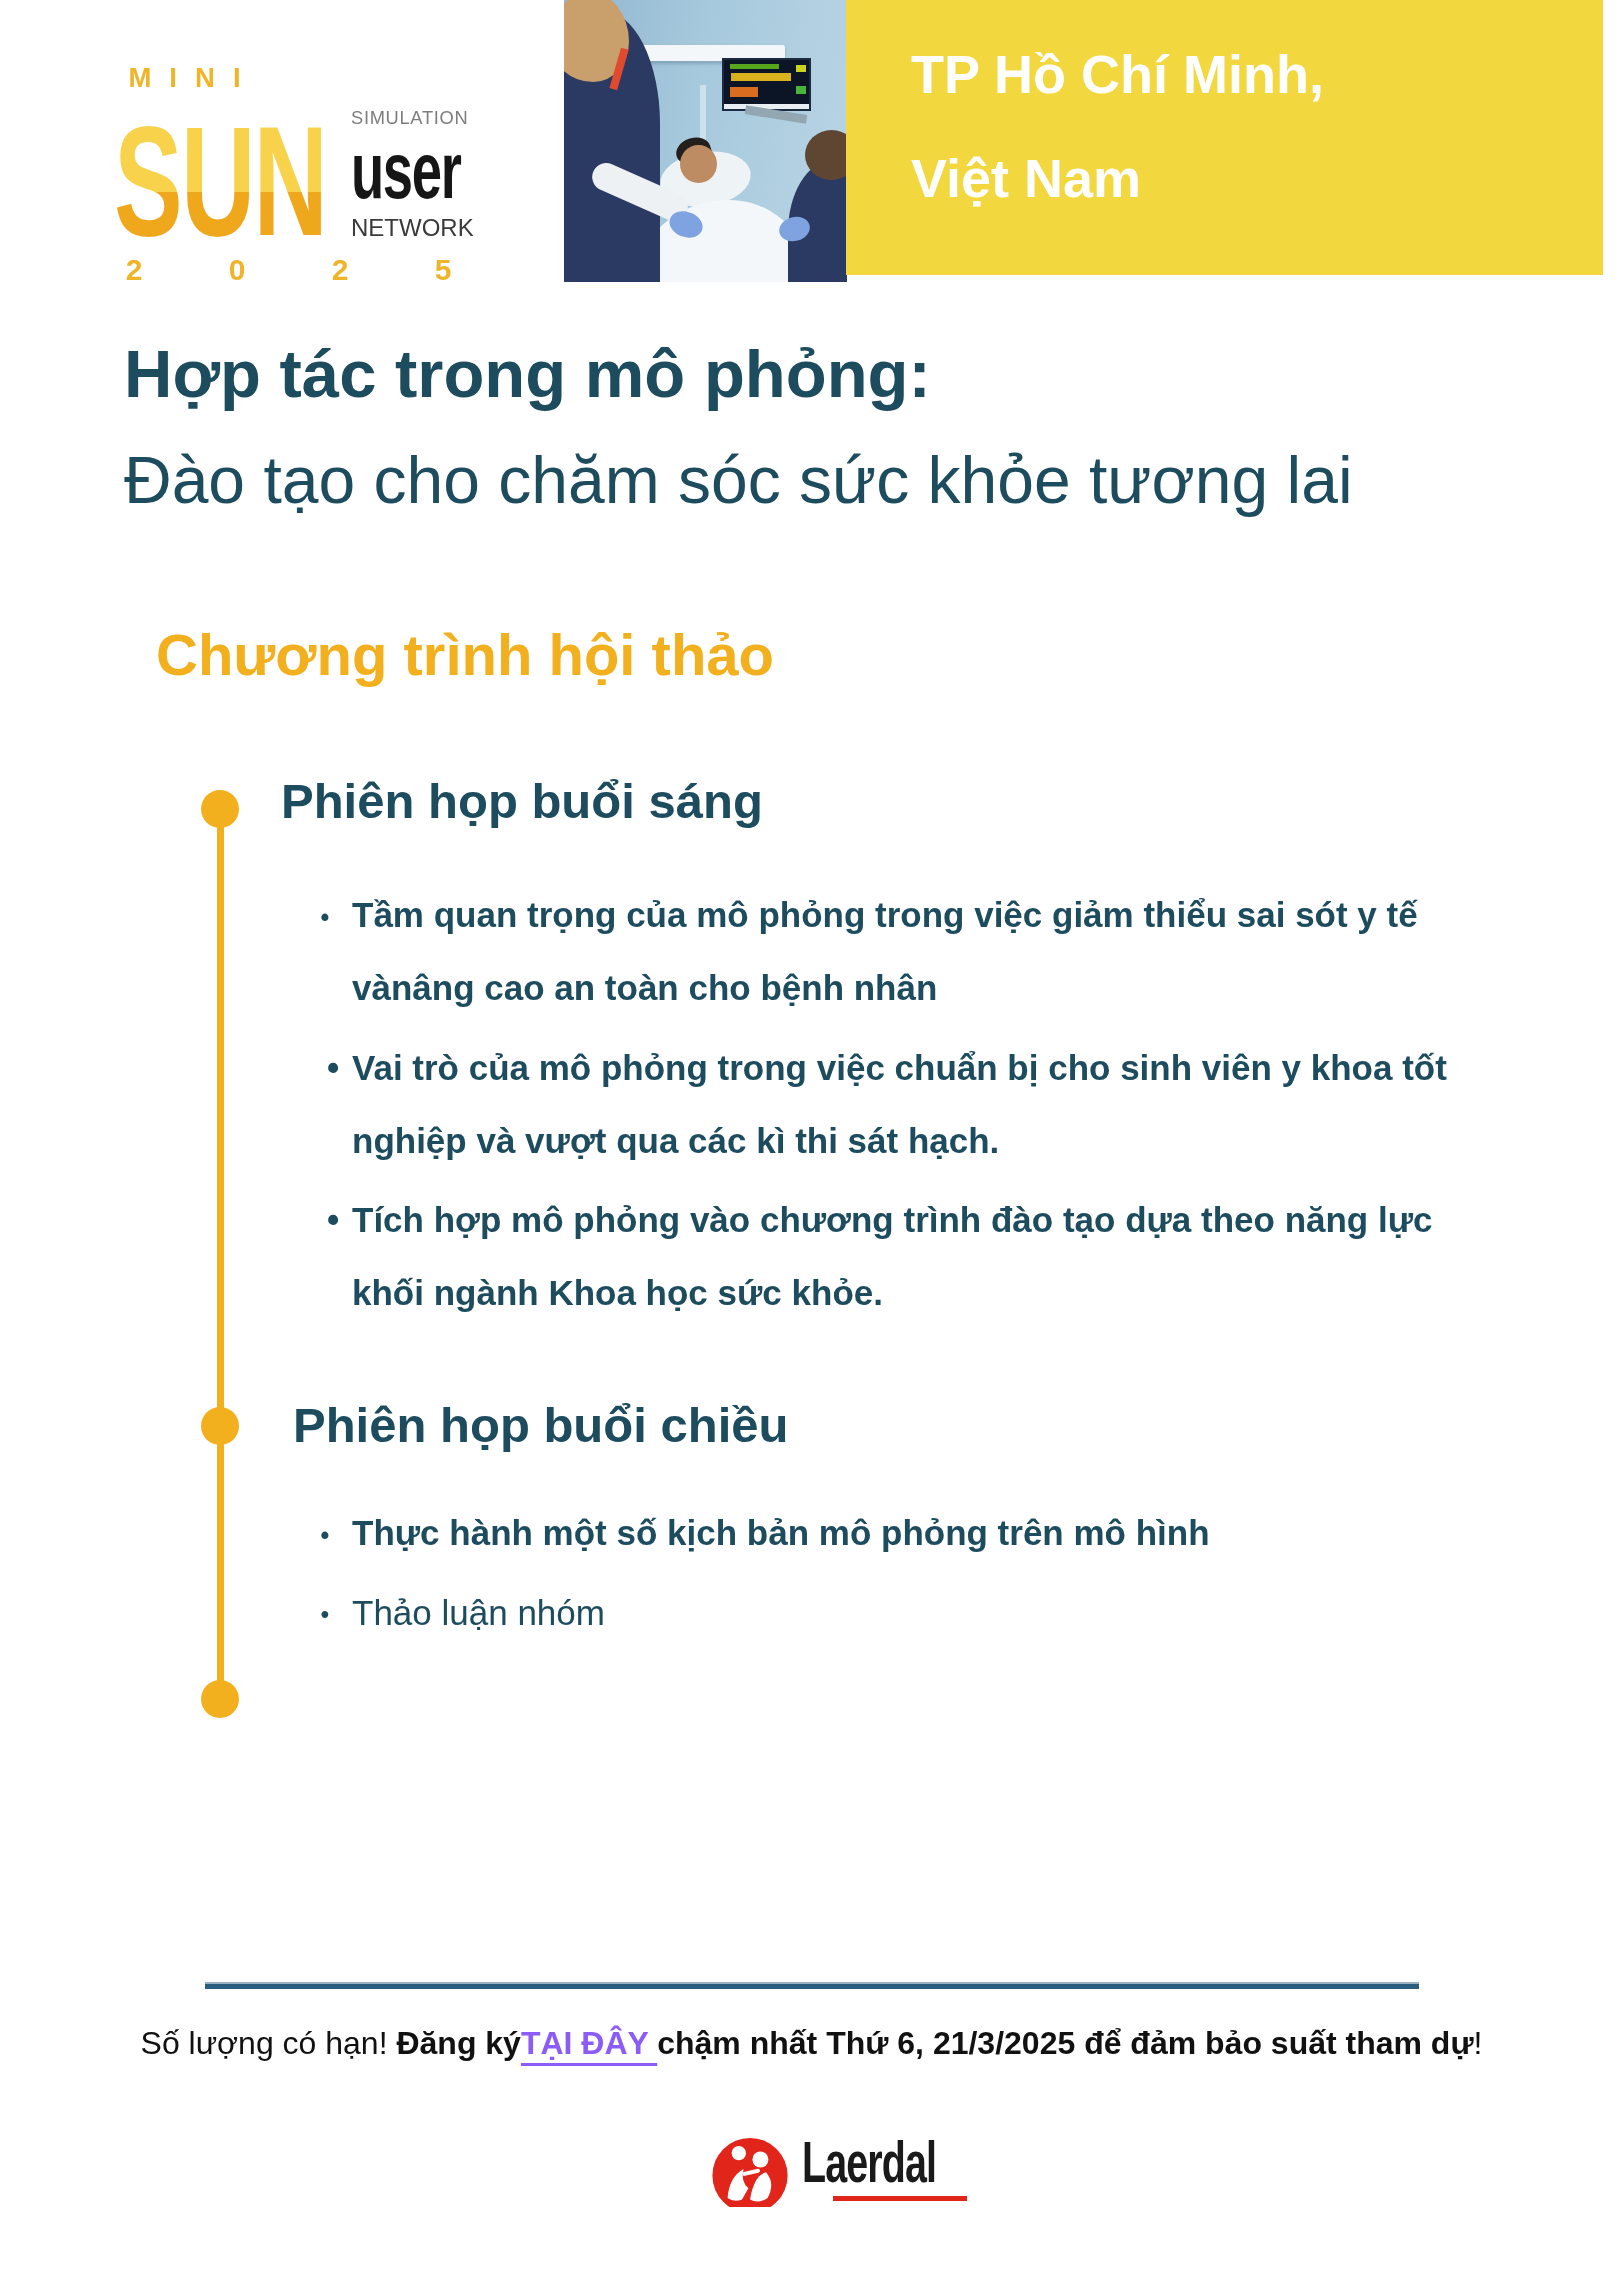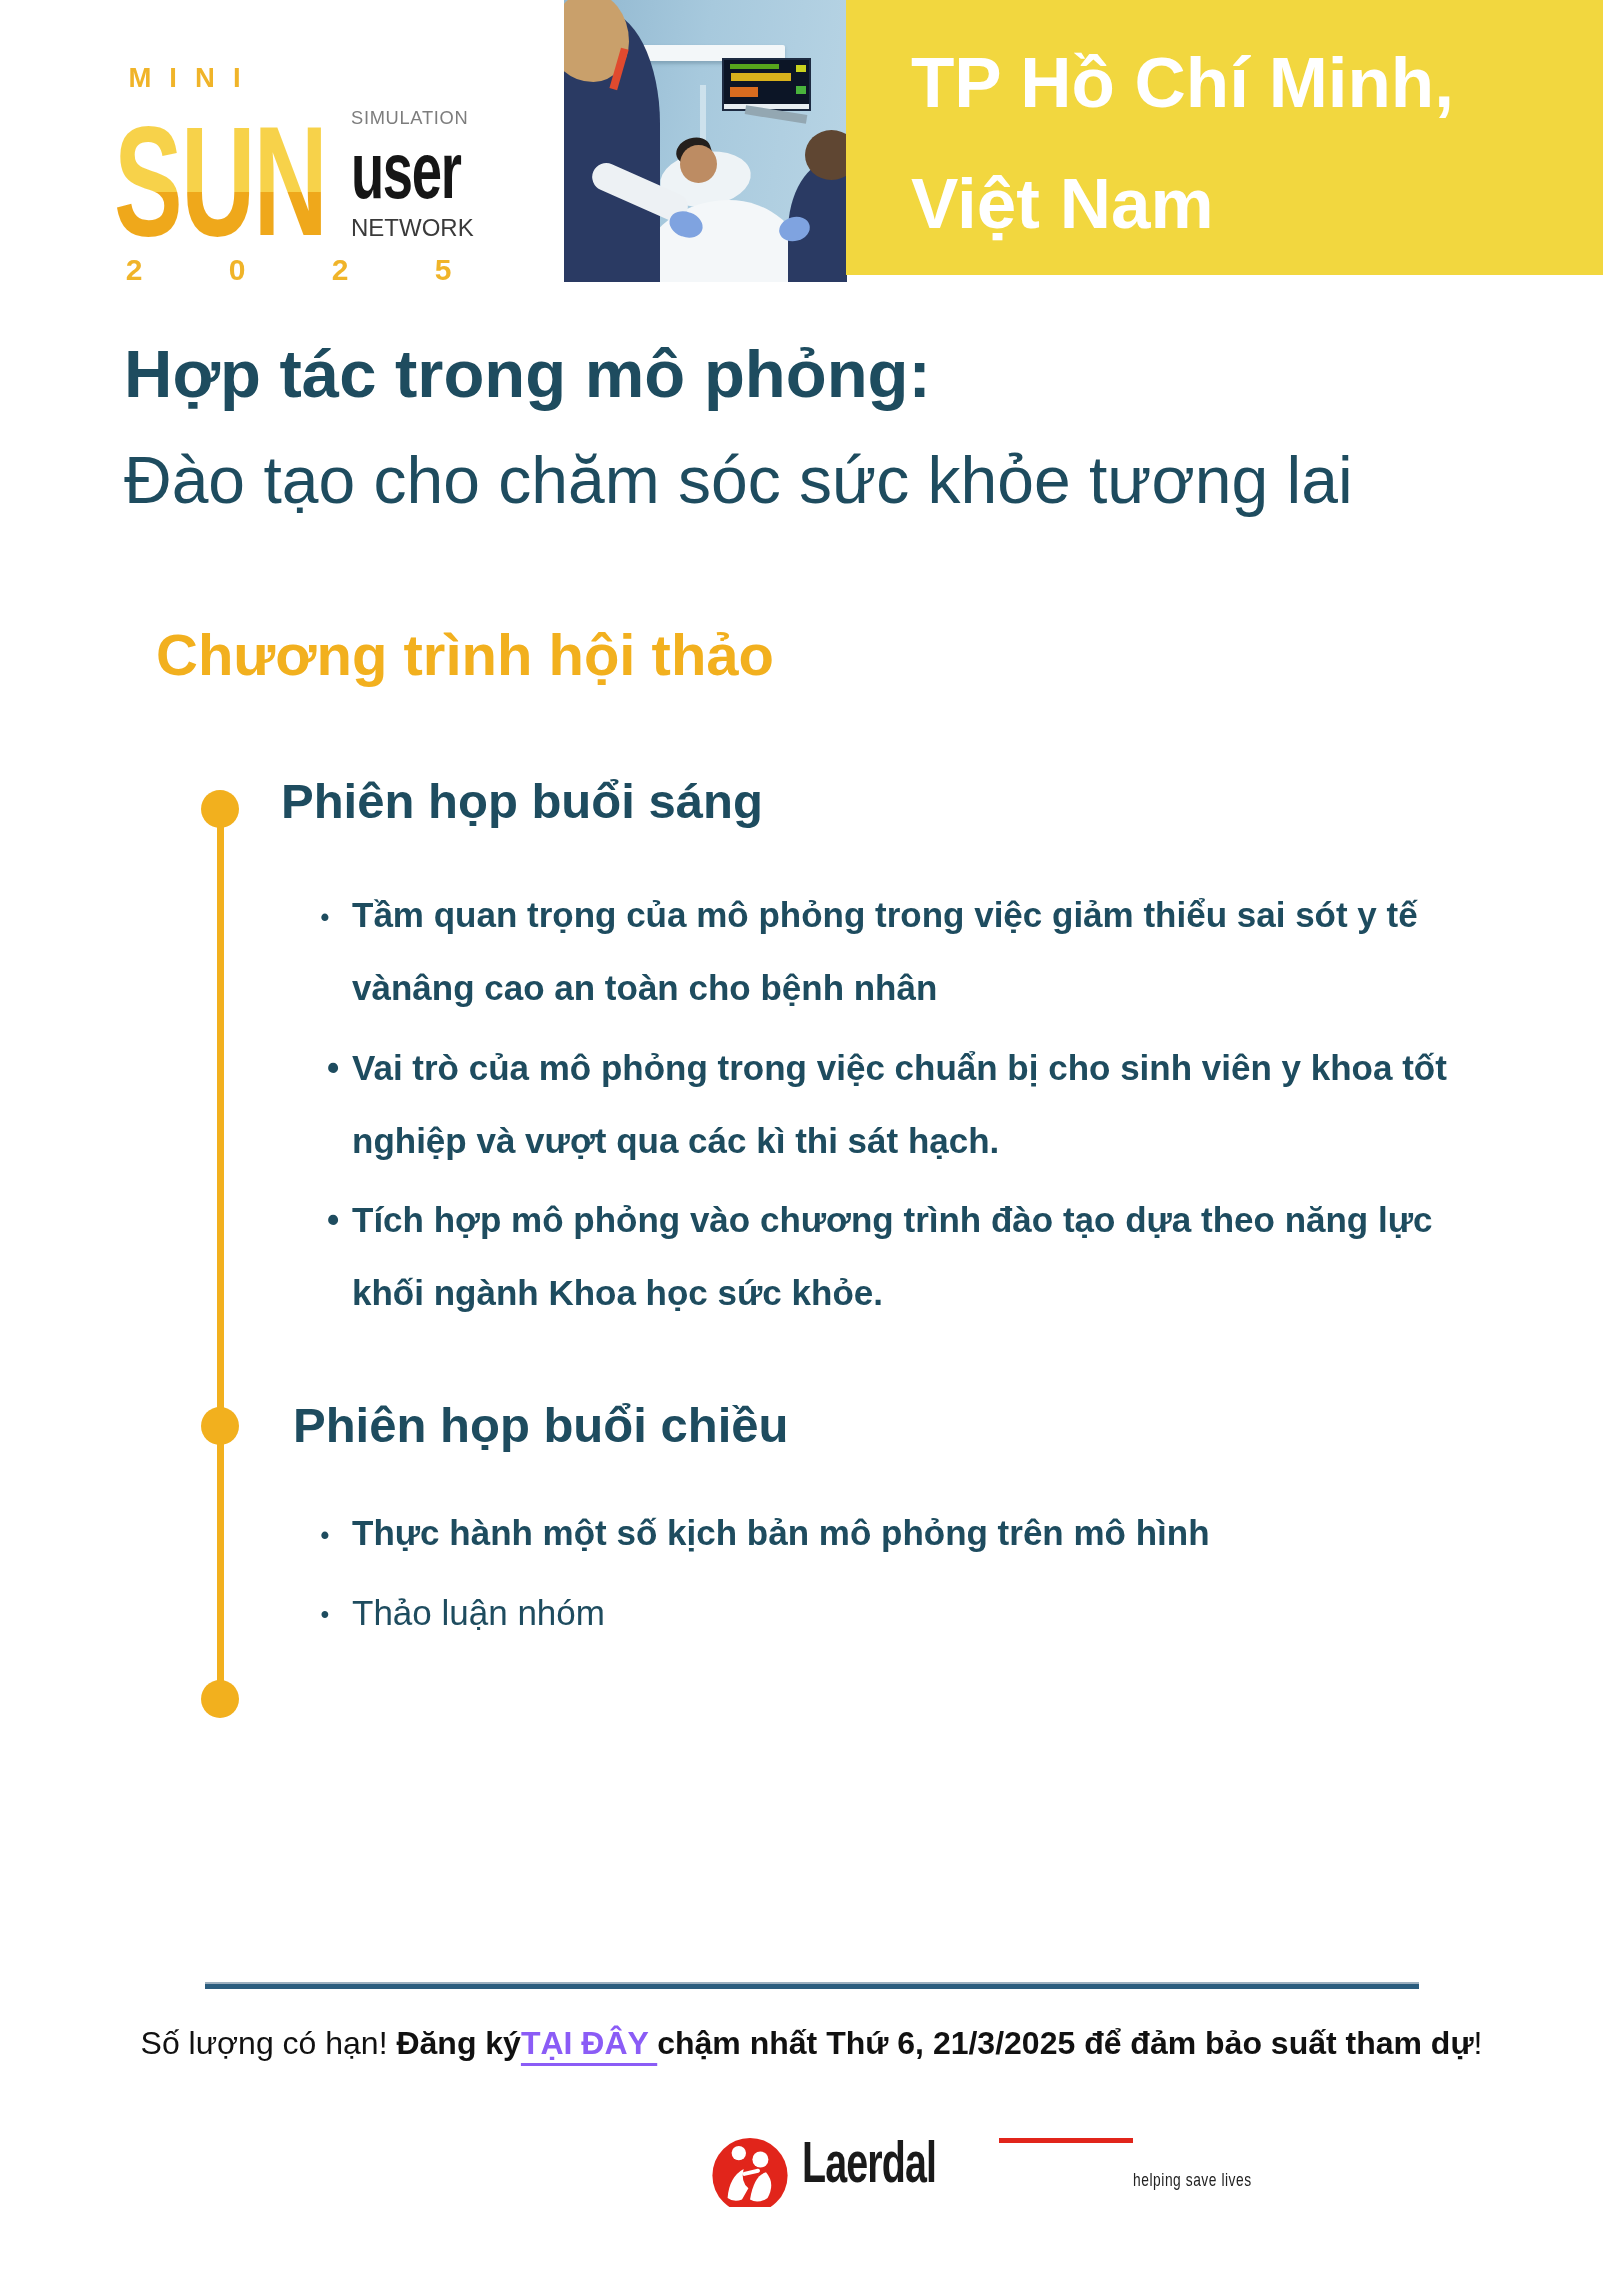--- a/index.html
+++ b/index.html
@@ -48,21 +48,21 @@
   .ph-pillow{left:34%;top:54%;width:32%;height:19%;background:#eef3f6;border-radius:50%;transform:rotate(-8deg);}
   .ph-head{left:41%;top:51.5%;width:13%;height:13.5%;background:#bd8c63;border-radius:50%;}
   .ph-hair-m{left:39.5%;top:49%;width:12.5%;height:9.5%;background:#241f1c;border-radius:55% 55% 20% 60%;transform:rotate(-18deg);}
   .ph-bed{left:25%;top:71%;width:60%;height:32%;background:#f4f7f9;border-radius:55% 45% 0 0/95% 75% 0 0;}
   .ph-nurse-right{left:79%;top:57%;width:32%;height:46%;background:#2a3a63;border-radius:48% 30% 0 0/55% 35% 0 0;}
   .ph-hair-right{left:85%;top:46%;width:19%;height:18%;background:#5f4632;border-radius:50%;}
   .ph-glove-right{left:76%;top:77%;width:11%;height:8.5%;background:#7fa3e0;border-radius:50%;transform:rotate(-15deg);}
 
   
   .banner{left:846px;top:0;width:757px;height:275px;background:#F2D73F;}
-  .banner-text{left:65px;top:47px;color:#ffffff;font-weight:700;font-size:71px;line-height:1;}
+  .banner-text{left:65px;top:47px;color:#ffffff;font-weight:700;font-size:54px;line-height:1;}
   .banner-line2{margin-top:50px;}
 
   
   .title-line1{left:124px;top:335px;font-size:67px;font-weight:700;color:#1E4C5F;}
   .title-line2{left:124px;top:442px;font-size:66px;font-weight:400;color:#1E4C5F;}
 
   
   .agenda-heading{left:156px;top:621px;font-size:58px;font-weight:700;color:#F2B01E;}
 
   .tl-line{left:217px;top:809px;width:7.2px;height:890px;background:#F2B01E;}
@@ -87,21 +87,21 @@
 
   
   .divider{left:205px;top:1982px;width:1214px;height:4.6px;background:#2B5D7E;border-top:2px solid #9DB0BF;}
   .register{left:0;top:2025px;width:1623px;text-align:center;font-size:32px;color:#111111;white-space:pre-wrap;}
   .rg-n{font-weight:400;}
   .rg-b{font-weight:700;}
   .rg-link{font-weight:700;color:#8b5cf6;text-decoration:underline;text-decoration-thickness:3.3px;text-underline-offset:9.2px;cursor:pointer;}
 
   .laerdal{left:710px;top:2133px;display:flex;align-items:flex-start;}
   .laerdal-mark{width:80px;height:85px;flex:0 0 auto;}
-  .laerdal-txt{margin-left:11.8px;display:flex;flex-direction:row;align-items:flex-start;}
+  .laerdal-txt{margin-left:11.8px;display:flex;flex-direction:column;align-items:center;}
   .laerdal-word{font-size:58px;font-weight:700;color:#1a1a1a;line-height:1;letter-spacing:-1.3px;
     transform:scaleX(0.68);transform-origin:left top;}
   .laerdal-rule{width:134px;height:4.6px;background:#E1251B;margin-top:5.2px;}
   .laerdal-tag{font-size:17.7px;color:#222222;margin-top:6.5px;letter-spacing:0.7px;
     transform:scaleX(0.78);transform-origin:left top;align-self:flex-end;}
 
   .stripe{top:2269px;height:26px;}
   .stripe-1{left:0;width:809px;background:#2B7F9E;}
   .stripe-2{left:809px;width:397px;background:#299990;}
   .stripe-3{left:1206px;width:417px;background:#F4D3A0;}

